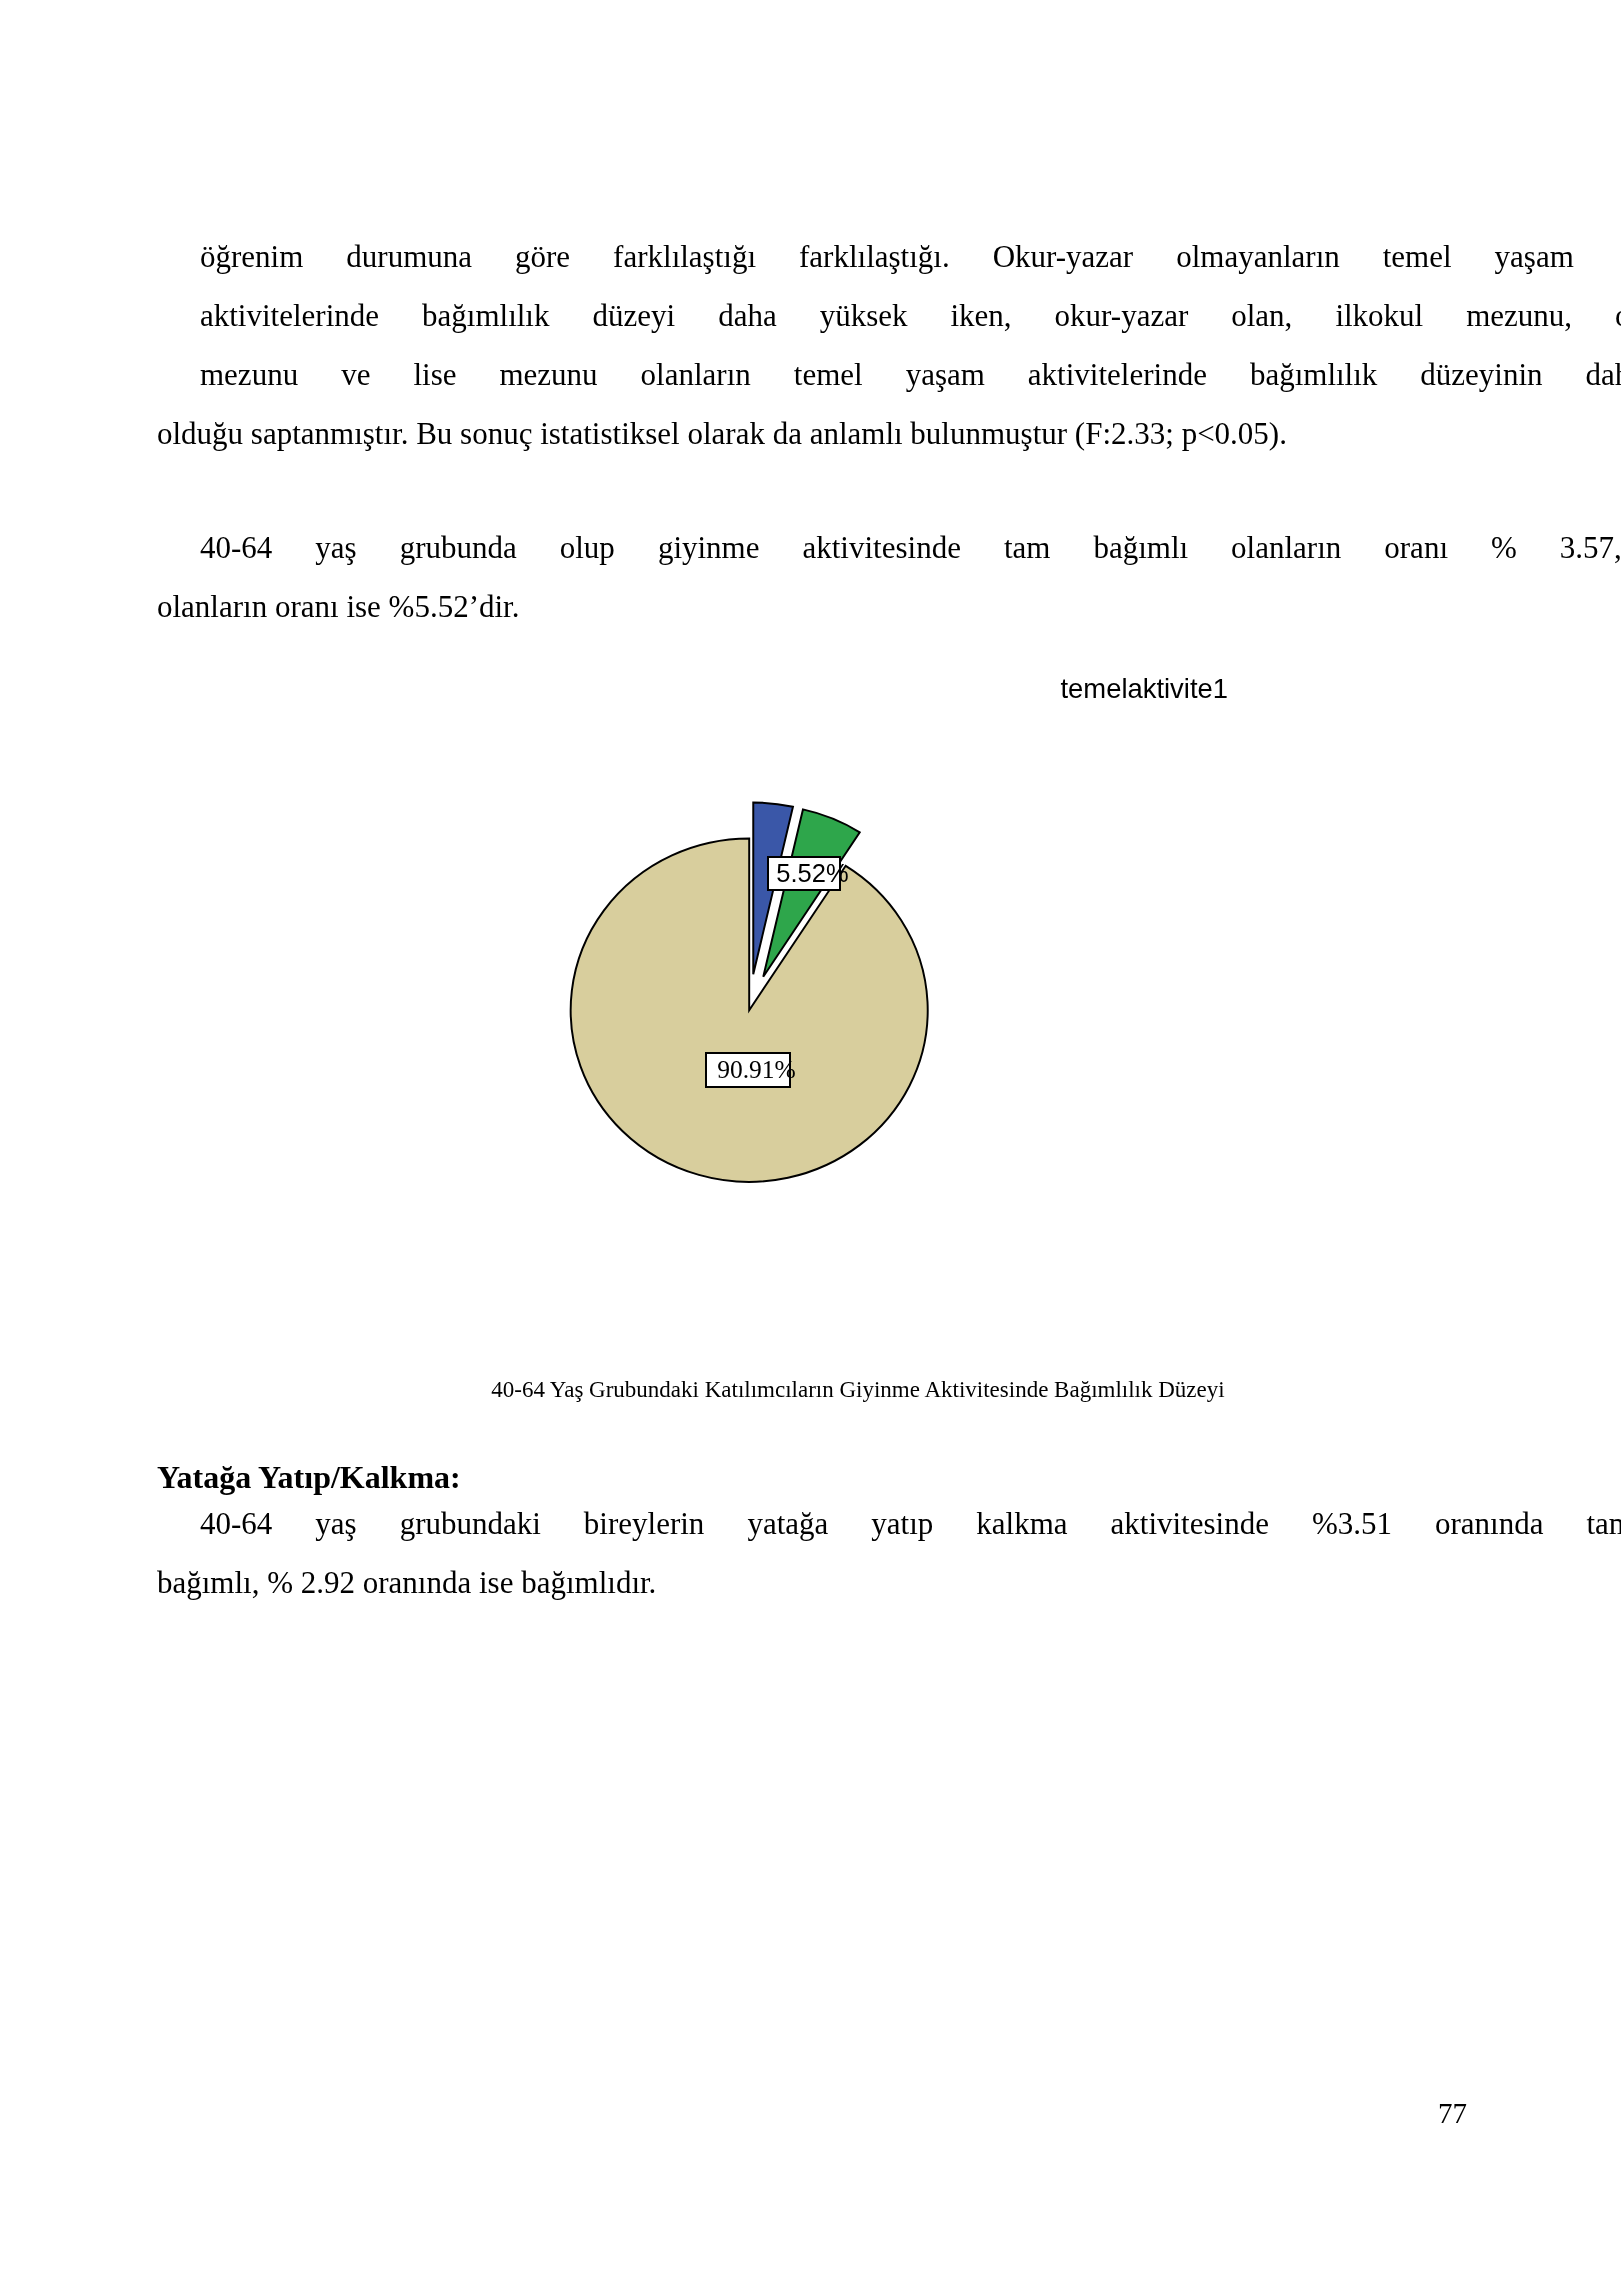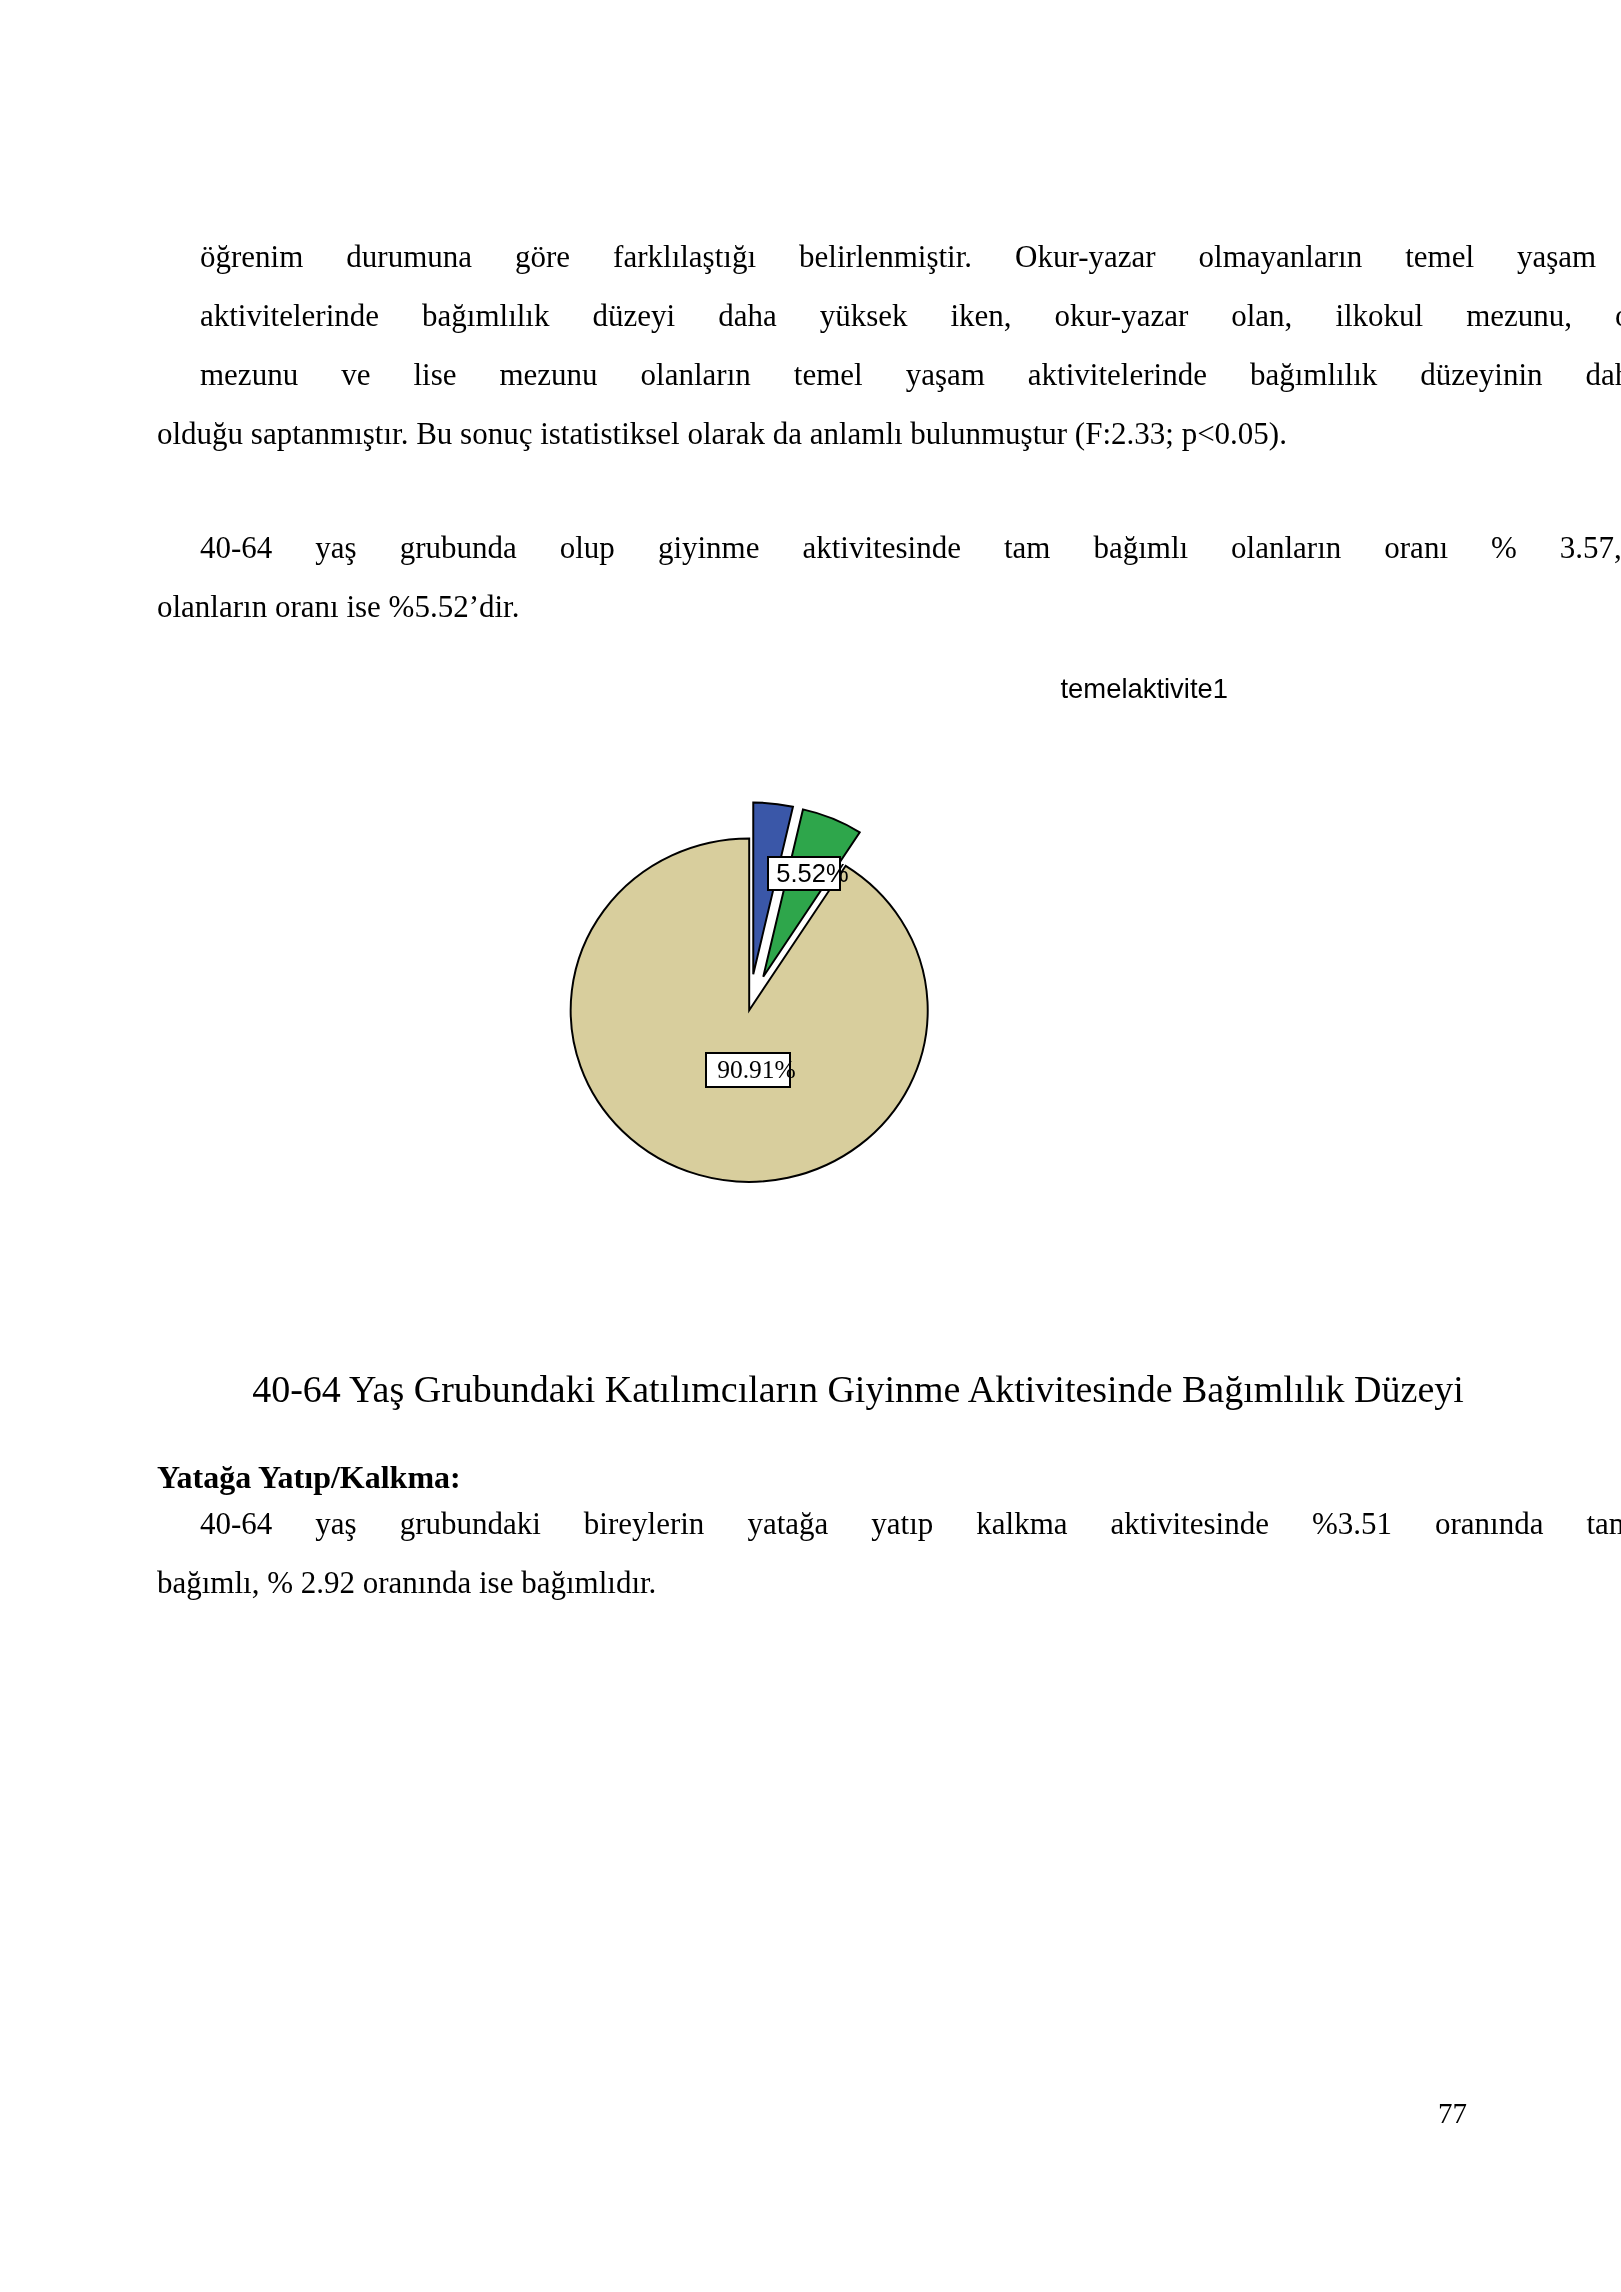--- a/index.html
+++ b/index.html
@@ -8,21 +8,21 @@
     font-family:"Liberation Serif",serif;color:#000;overflow:hidden;margin:0 auto;
   }
   .block{position:absolute;left:157px;width:1308px;}
   .line{height:59px;font-size:31px;line-height:59px;white-space:nowrap;}
   .jline{display:flex;justify-content:space-between;white-space:normal;}
   .jline span{white-space:nowrap;margin-left:43px;}
   .heading{position:absolute;left:157px;width:1308px;height:59px;
     font-size:32px;line-height:59px;font-weight:bold;}
   .caption{position:absolute;left:157px;top:1360px;width:1308px;height:59px;
     padding-left:94px;box-sizing:border-box;text-align:center;
-    font-size:38px;line-height:59px;}
+    font-size:23px;line-height:59px;}
   .pagenum{position:absolute;right:154px;top:2096px;font-size:29px;line-height:35px;}
 
   
   .chart-area{position:absolute;left:529px;top:765px;width:461px;height:461px;}
   .chart-area svg{position:absolute;left:0;top:0;}
   .slice-label{
     position:absolute;background:#fff;border:2px solid #000;box-sizing:border-box;
     font-family:"Liberation Sans",sans-serif;font-size:25.5px;
     display:flex;align-items:center;justify-content:center;color:#000;padding-left:17px;
   }
@@ -42,21 +42,21 @@
 <body>
 
 <div class="page">
 
   <div class="block" style="top:227px">
     <div class="line jline">
         <span>öğrenim</span>
         <span>durumuna</span>
         <span>göre</span>
         <span>farklılaştığı</span>
-        <span>belirlenmiştir.</span>
+        <span>farklılaştığı.</span>
         <span>Okur-yazar</span>
         <span>olmayanların</span>
         <span>temel</span>
         <span>yaşam</span>
       </div>
     <div class="line jline">
         <span>aktivitelerinde</span>
         <span>bağımlılık</span>
         <span>düzeyi</span>
         <span>daha</span>

